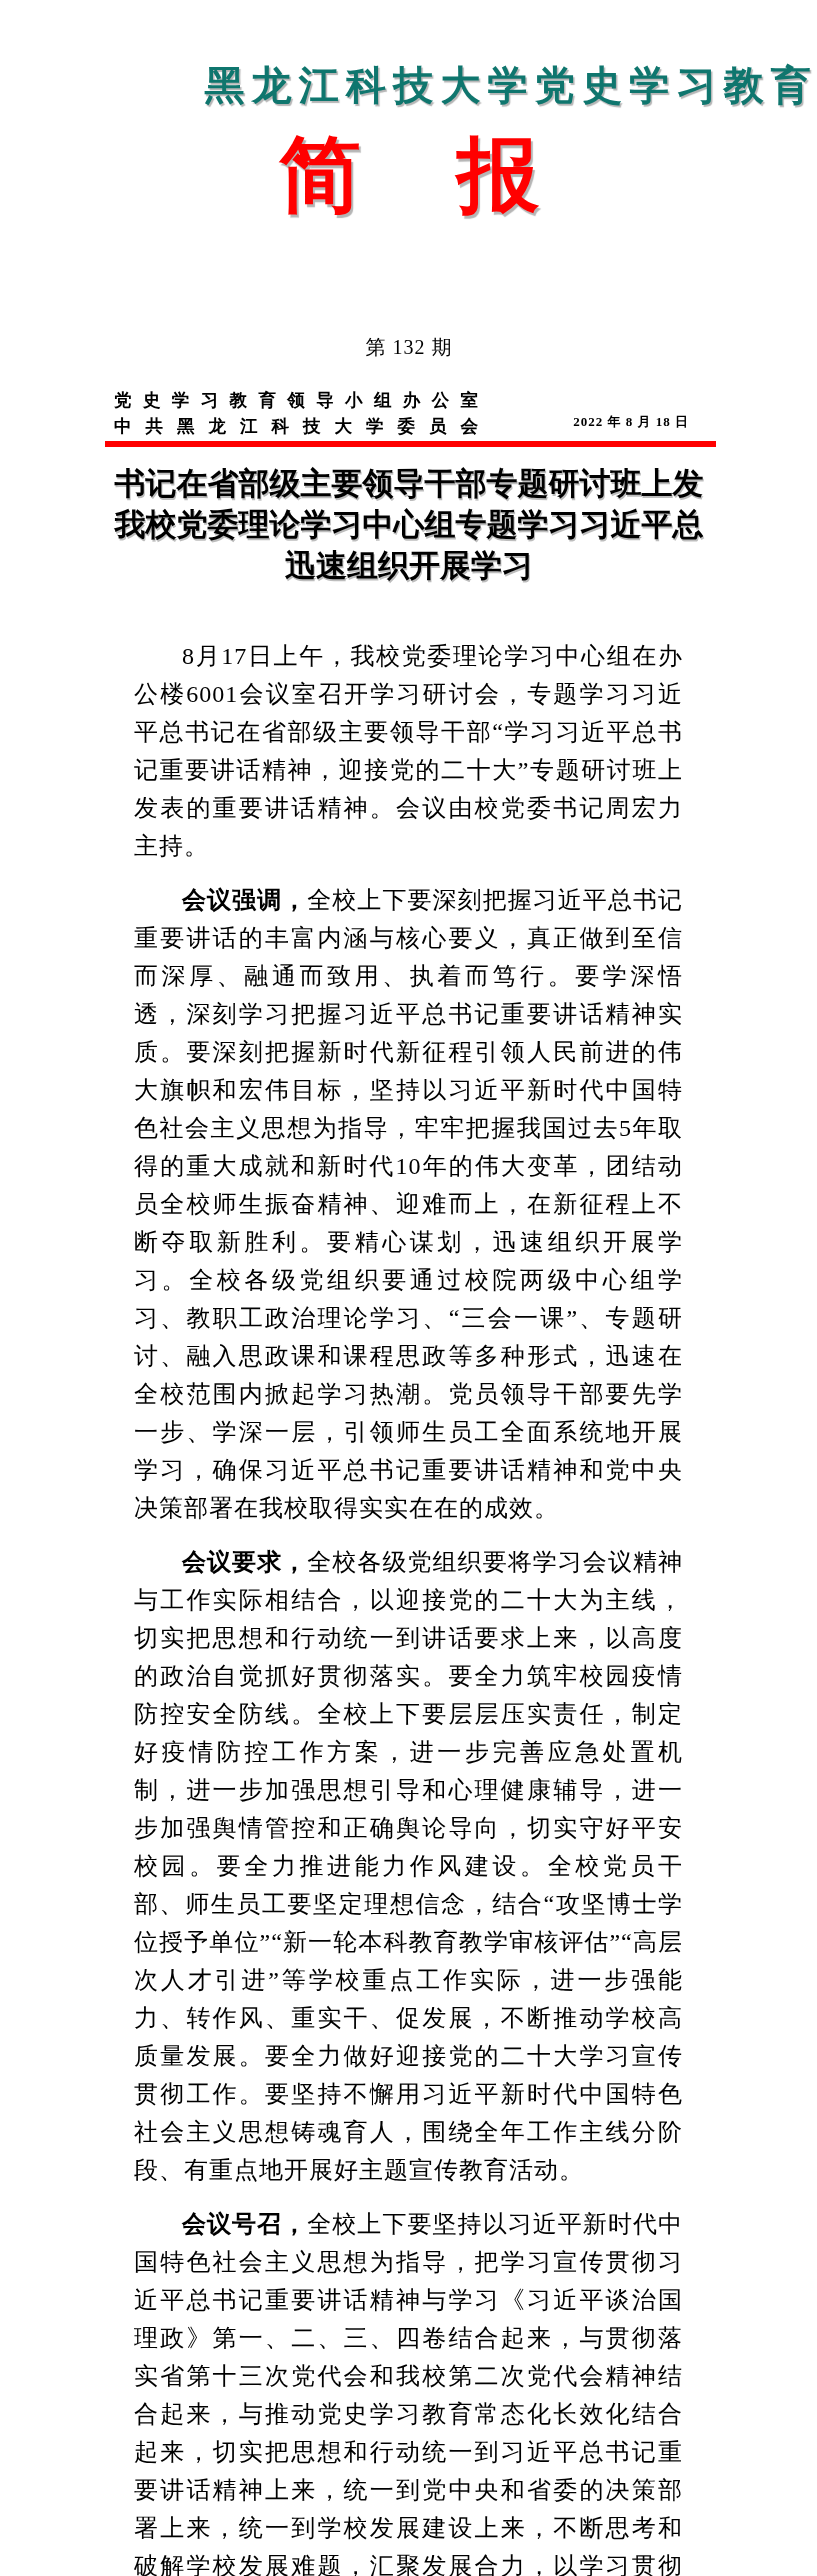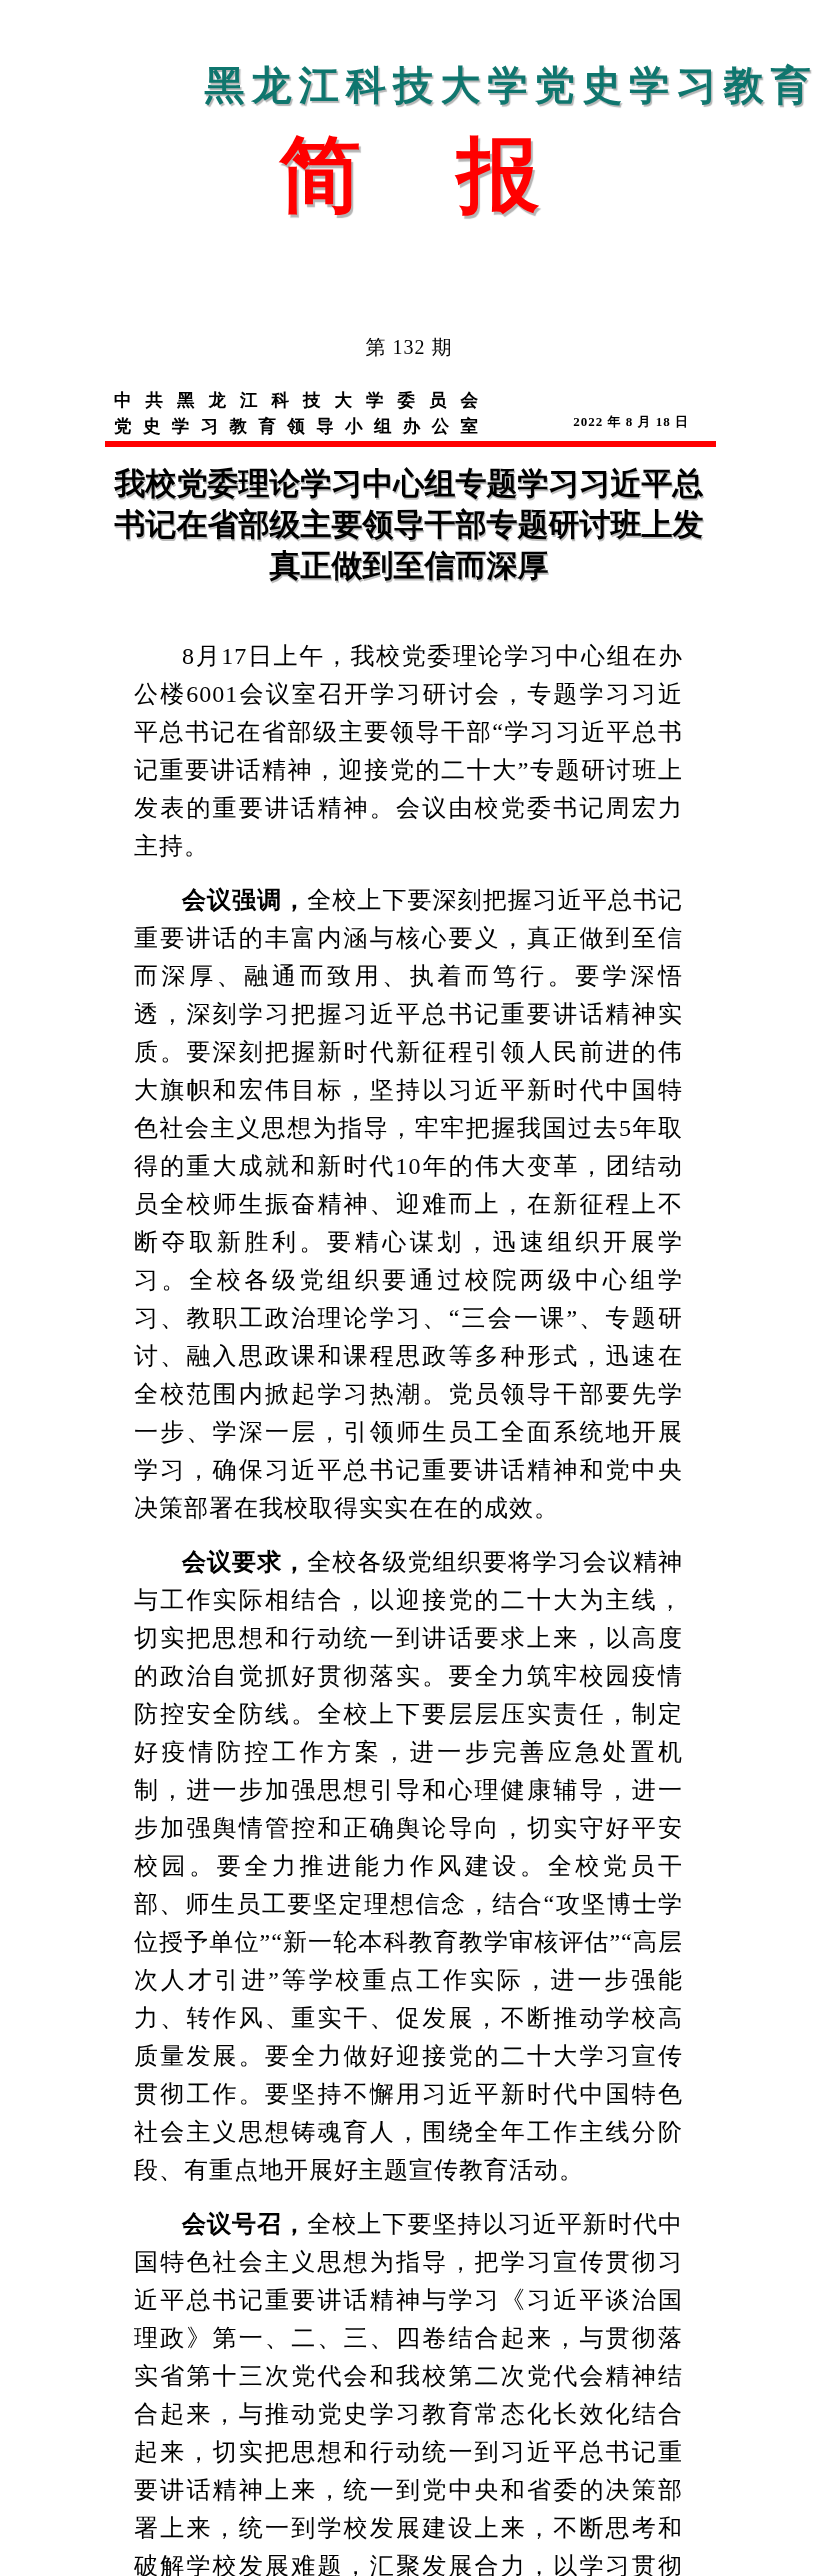--- a/index.html
+++ b/index.html
@@ -103,32 +103,32 @@
   <div class="masthead-title">黑龙江科技大学党史学习教育</div>
 
   <div class="bulletin-row">
     <span>简</span>
     <span>报</span>
   </div>
 
   <div class="issue">第 132 期</div>
 
   <div class="issuer">
+    <div class="jline">党史学习教育领导小组办公室</div>
     <div class="jline">中共黑龙江科技大学委员会</div>
-    <div class="jline">党史学习教育领导小组办公室</div>
   </div>
 
   <div class="date">2022 年 8 月 18 日</div>
 
   <div class="rule"></div>
 
   <div class="article-title">
+    <div>书记在省部级主要领导干部专题研讨班上发</div>
     <div>我校党委理论学习中心组专题学习习近平总</div>
-    <div>书记在省部级主要领导干部专题研讨班上发</div>
-    <div>真正做到至信而深厚</div>
+    <div>迅速组织开展学习</div>
   </div>
 
   <div class="body-text">
     <p><b></b><span>8月17日上午，我校党委理论学习中心组在办公楼6001会议室召开学习研讨会，专题学习习近平总书记在省部级主要领导干部“学习习近平总书记重要讲话精神，迎接党的二十大”专题研讨班上发表的重要讲话精神。会议由校党委书记周宏力主持。</span></p>
     <p><b>会议强调，</b><span>全校上下要深刻把握习近平总书记重要讲话的丰富内涵与核心要义，真正做到至信而深厚、融通而致用、执着而笃行。要学深悟透，深刻学习把握习近平总书记重要讲话精神实质。要深刻把握新时代新征程引领人民前进的伟大旗帜和宏伟目标，坚持以习近平新时代中国特色社会主义思想为指导，牢牢把握我国过去5年取得的重大成就和新时代10年的伟大变革，团结动员全校师生振奋精神、迎难而上，在新征程上不断夺取新胜利。要精心谋划，迅速组织开展学习。全校各级党组织要通过校院两级中心组学习、教职工政治理论学习、“三会一课”、专题研讨、融入思政课和课程思政等多种形式，迅速在全校范围内掀起学习热潮。党员领导干部要先学一步、学深一层，引领师生员工全面系统地开展学习，确保习近平总书记重要讲话精神和党中央决策部署在我校取得实实在在的成效。</span></p>
     <p><b>会议要求，</b><span>全校各级党组织要将学习会议精神与工作实际相结合，以迎接党的二十大为主线，切实把思想和行动统一到讲话要求上来，以高度的政治自觉抓好贯彻落实。要全力筑牢校园疫情防控安全防线。全校上下要层层压实责任，制定好疫情防控工作方案，进一步完善应急处置机制，进一步加强思想引导和心理健康辅导，进一步加强舆情管控和正确舆论导向，切实守好平安校园。要全力推进能力作风建设。全校党员干部、师生员工要坚定理想信念，结合“攻坚博士学位授予单位”“新一轮本科教育教学审核评估”“高层次人才引进”等学校重点工作实际，进一步强能力、转作风、重实干、促发展，不断推动学校高质量发展。要全力做好迎接党的二十大学习宣传贯彻工作。要坚持不懈用习近平新时代中国特色社会主义思想铸魂育人，围绕全年工作主线分阶段、有重点地开展好主题宣传教育活动。</span></p>
     <p><b>会议号召，</b><span>全校上下要坚持以习近平新时代中国特色社会主义思想为指导，把学习宣传贯彻习近平总书记重要讲话精神与学习《习近平谈治国理政》第一、二、三、四卷结合起来，与贯彻落实省第十三次党代会和我校第二次党代会精神结合起来，与推动党史学习教育常态化长效化结合起来，切实把思想和行动统一到习近平总书记重要讲话精神上来，统一到党中央和省委的决策部署上来，统一到学校发展建设上来，不断思考和破解学校发展难题，汇聚发展合力，以学习贯彻落实好习近平总书记重要讲话精神的实绩实效，迎接党的二十大胜利召开。</span></p>
   </div>
 
 </div>

